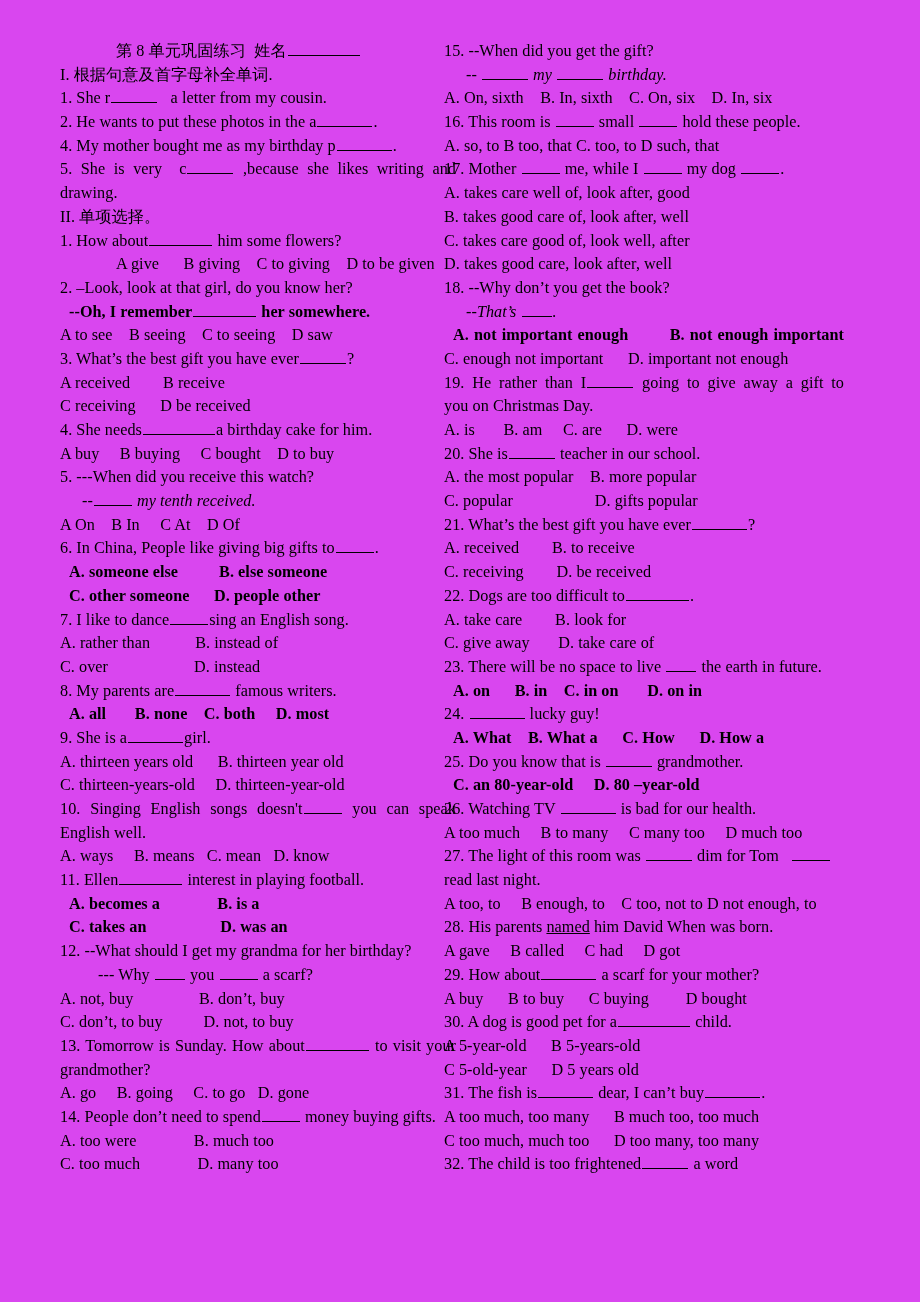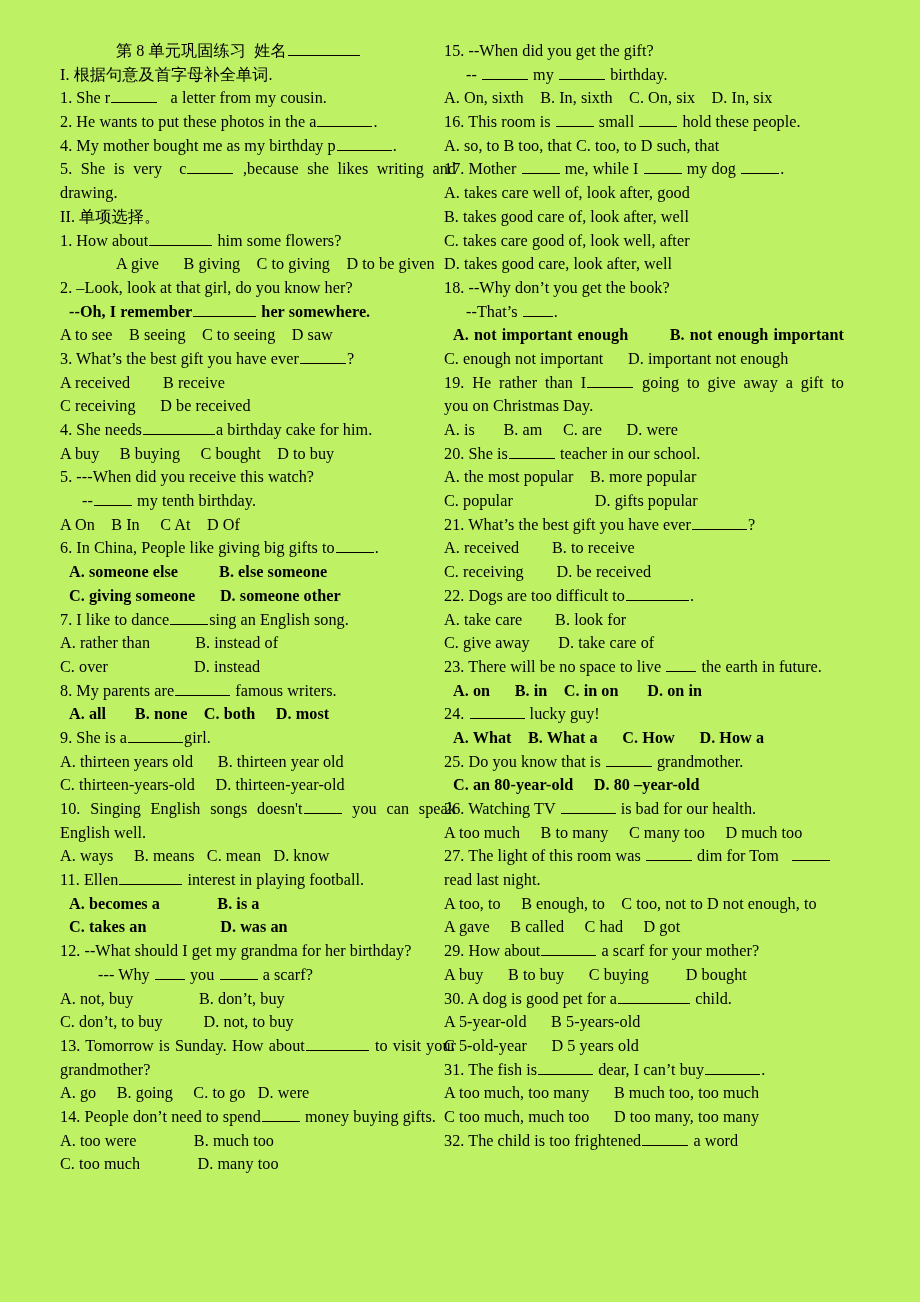--- a/index.html
+++ b/index.html
@@ -11,39 +11,39 @@
     width: 920px;
     height: 1302px;
     font-family: "Liberation Serif", "DejaVu Serif", serif;
     color: #000000;
     overflow: hidden;
   }
   #page {
     position: relative;
     width: 920px;
     height: 1302px;
-    background: #bef264;
+    background: #d946ef;
   }
   .col {
     position: absolute;
     top: 40px;
   }
   #col-left  { left: 60px;  width: 396px; }
   #col-right { left: 444px; width: 400px; }
 
   .ln {
     font-size: 16.2px;
     line-height: 23.7px;
     height: 23.7px;
     white-space: pre-wrap;
     letter-spacing: 0.05px;
   }
   .ln.just     { text-align: justify; text-align-last: justify; }
   .ln.ind1     { padding-left: 9px; font-weight: bold; }
-  .ln.ind2     { padding-left: 22px; }
+  .ln.ind2     { padding-left: 22px; font-style: italic; }
   .ln.ind3     { padding-left: 38px; }
   .ln.ind4     { padding-left: 56px; }
   .u { text-decoration: underline; }
   .blank {
     display: inline-block;
     border-bottom: 1px solid #000;
     vertical-align: baseline;
     height: 0.92em;
     margin: 0 1px;
   }
@@ -85,26 +85,26 @@
     <div class="ln"><span>A to see    B seeing    C to seeing    D saw</span></div>
 
     <div class="ln"><span>3. What’s the best gift you have ever</span><span class="blank b6"></span><span>?</span></div>
     <div class="ln"><span>A received        B receive</span></div>
     <div class="ln"><span>C receiving      D be received</span></div>
 
     <div class="ln"><span>4. She needs</span><span class="blank b9"></span><span>a birthday cake for him.</span></div>
     <div class="ln"><span>A buy     B buying     C bought    D to buy</span></div>
 
     <div class="ln"><span>5. ---When did you receive this watch?</span></div>
-    <div class="ln ind2"><span>--</span><span class="blank b5"></span> <span>my tenth birthday.</span></div>
+    <div class="ln ind2"><span>--</span><span class="blank b5"></span> <span>my tenth received.</span></div>
     <div class="ln"><span>A On    B In     C At    D Of</span></div>
 
     <div class="ln"><span>6. In China, People like giving big gifts to</span><span class="blank b5"></span>.</div>
     <div class="ln ind1"><span>A. someone else          B. else someone</span></div>
-    <div class="ln ind1"><span>C. giving someone      D. someone other</span></div>
+    <div class="ln ind1"><span>C. other someone      D. people other</span></div>
 
     <div class="ln"><span>7. I like to dance</span><span class="blank b5"></span><span>sing an English song.</span></div>
     <div class="ln"><span>A. rather than           B. instead of</span></div>
     <div class="ln"><span>C. over                     D. instead</span></div>
 
     <div class="ln"><span>8. My parents are</span><span class="blank b7"></span> <span>famous writers.</span></div>
     <div class="ln ind1"><span>A. all       B. none    C. both     D. most</span></div>
 
     <div class="ln"><span>9. She is a</span><span class="blank b7"></span><span>girl.</span></div>
     <div class="ln"><span>A. thirteen years old      B. thirteen year old</span></div>
@@ -118,21 +118,21 @@
     <div class="ln ind1"><span>A. becomes a              B. is a</span></div>
     <div class="ln ind1"><span>C. takes an                  D. was an</span></div>
 
     <div class="ln"><span>12. --What should I get my grandma for her birthday?</span></div>
     <div class="ln ind3"><span>--- Why</span> <span class="blank b4"></span> <span>you</span> <span class="blank b5"></span> <span>a scarf?</span></div>
     <div class="ln"><span>A. not, buy                B. don’t, buy</span></div>
     <div class="ln"><span>C. don’t, to buy          D. not, to buy</span></div>
 
     <div class="ln just"><span>13. Tomorrow is Sunday. How about</span><span class="blank b8"></span> <span>to visit your</span></div>
     <div class="ln"><span>grandmother?</span></div>
-    <div class="ln"><span>A. go     B. going     C. to go   D. were</span></div>
+    <div class="ln"><span>A. go     B. going     C. to go   D. gone</span></div>
 
     <div class="ln"><span>14. People don’t need to spend</span><span class="blank b5"></span> <span>money buying gifts.</span></div>
     <div class="ln"><span>A. too were              B. much too</span></div>
     <div class="ln"><span>C. too much              D. many too</span></div>
 
   </div>
 
   <div class="col" id="col-right">
 
     <div class="ln"><span>15. --When did you get the gift?</span></div>
@@ -178,20 +178,21 @@
     <div class="ln"><span>25. Do you know that is</span> <span class="blank b6"></span> <span>grandmother.</span></div>
     <div class="ln ind1"><span>C. an 80-year-old     D. 80 –year-old</span></div>
 
     <div class="ln"><span>26. Watching TV</span> <span class="blank b7"></span> <span>is bad for our health.</span></div>
     <div class="ln"><span>A too much     B to many     C many too     D much too</span></div>
 
     <div class="ln"><span>27. The light of this room was</span> <span class="blank b6"></span> <span>dim for Tom</span> &nbsp;&nbsp;<span class="blank b5"></span></div>
     <div class="ln"><span>read last night.</span></div>
     <div class="ln"><span>A too, to     B enough, to    C too, not to D not enough, to</span></div>
 
+    <div class="ln"><span>28. His parents </span><span class="u">named</span><span> him David When was born.</span></div>
     <div class="ln"><span>A gave     B called     C had     D got</span></div>
 
     <div class="ln"><span>29. How about</span><span class="blank b7"></span> <span>a scarf for your mother?</span></div>
     <div class="ln"><span>A buy      B to buy      C buying         D bought</span></div>
 
     <div class="ln"><span>30. A dog is good pet for a</span><span class="blank b9"></span> <span>child.</span></div>
     <div class="ln"><span>A 5-year-old      B 5-years-old</span></div>
     <div class="ln"><span>C 5-old-year      D 5 years old</span></div>
 
     <div class="ln"><span>31. The fish is</span><span class="blank b7"></span> <span>dear, I can’t buy</span><span class="blank b7"></span>.</div>

